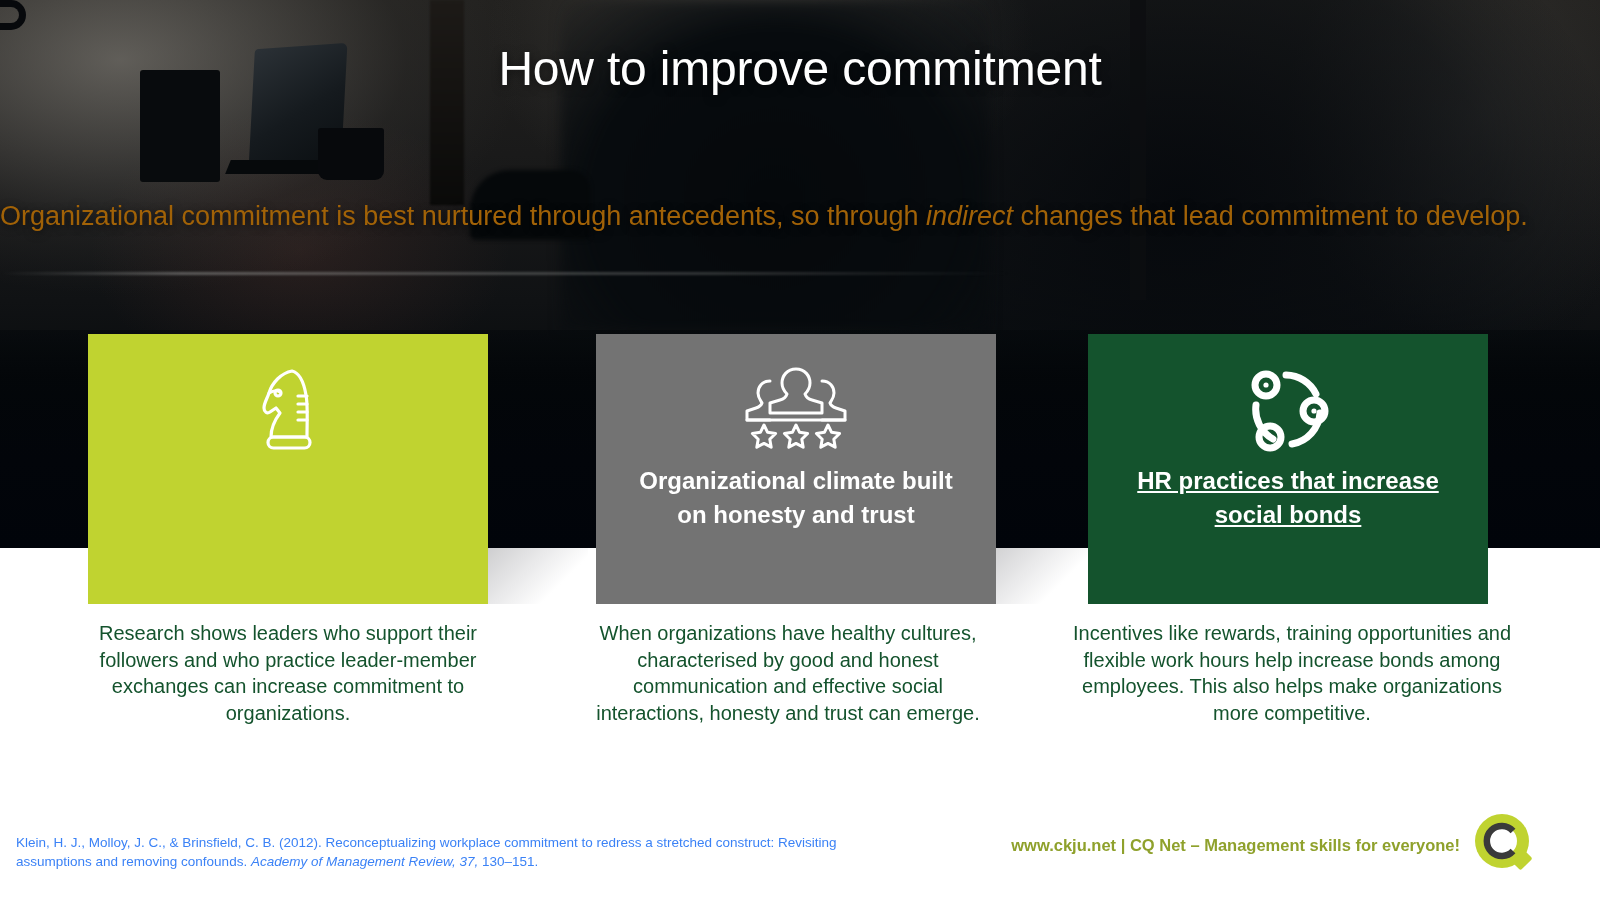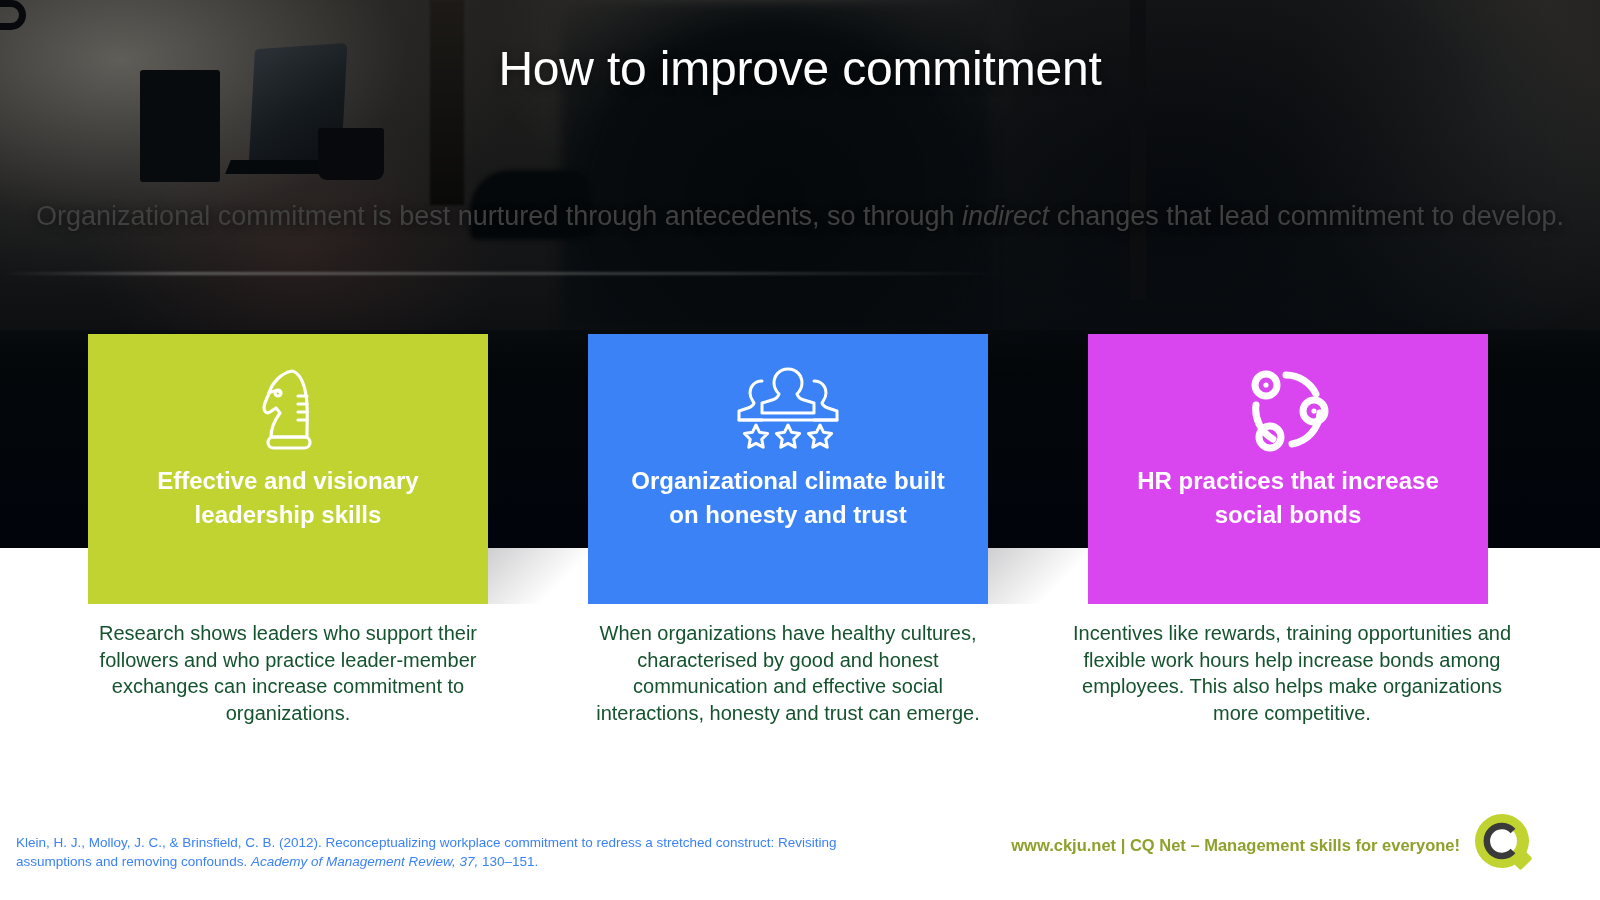--- a/index.html
+++ b/index.html
@@ -65,21 +65,21 @@
   
   #title {
     position:absolute; left:0; top:40px; width:1600px;
     text-align:center; color:#ffffff;
     font-size:48px; font-weight:400; line-height:1.22;
     letter-spacing:-0.2px;
     text-shadow:0 2px 10px rgba(0,0,0,0.55);
   }
   #subtitle {
     position:absolute; left:0; top:198px; width:1600px;
-    text-align:center; color:#404040;
+    color:#a16207;
     font-size:27px; font-weight:400; line-height:1.35;
     text-shadow:0 2px 8px rgba(0,0,0,0.6);
   }
   #subtitle em { font-style:italic; }
 
   
   .card {
     position:absolute; top:334px; width:400px; height:270px;
     color:#ffffff; text-align:center;
     box-shadow:0 0 0 rgba(0,0,0,0);
@@ -164,42 +164,41 @@
   <div class="card-icon">
     <svg width="72" height="96" viewBox="0 0 72 96" fill="none" stroke="#ffffff" stroke-width="3.2" stroke-linecap="round" stroke-linejoin="round">
       <path d="M40 8 C29 10 20 20 17 30 C15 36 12 40 12 45 C12 49 15 51 18 49 L24 45 L28 50
                C22 58 19 66 19 74 L55 74 C55 58 56 42 54 32 C52 20 48 10 40 8 Z"></path>
       <circle cx="26" cy="30" r="3"></circle>
       <path d="M17 30 C22 27 25 27 28 29"></path>
       <rect x="16" y="74" width="42" height="11" rx="5.5"></rect>
       <path d="M46 33 h9 M46 41 h9 M46 49 h9 M46 57 h9"></path>
     </svg>
   </div>
-  <div class="card-title">Effective and visionary leadership skills</div>
 </div>
 <div class="body-text" id="body-0">Research shows leaders who support their followers and who practice leader-member exchanges can increase commitment to organizations.</div>
 
-<div class="card" id="card-1" style="background: #3b82f6;">
+<div class="card" id="card-1" style="background: #737373; margin-left: 8px;">
   <div class="card-icon">
     <svg width="108" height="96" viewBox="0 0 108 96" fill="none" stroke="#ffffff" stroke-width="3" stroke-linecap="round" stroke-linejoin="round">
       <path d="M54 6 c-9 0 -14 7 -14 14 c0 6 3 9 5 11 c-1 3 -3 5 -7 6 l-10 3 v10 h52 v-10 l-10 -3
                c-4 -1 -6 -3 -7 -6 c2 -2 5 -5 5 -11 c0 -7 -5 -14 -14 -14 Z"></path>
       <path d="M28 18 c-8 0 -12 6 -12 12 c0 5 3 8 4 10 c-1 3 -3 4 -6 5 l-9 3 v9 h23"></path>
       <path d="M80 18 c8 0 12 6 12 12 c0 5 -3 8 -4 10 c1 3 3 4 6 5 l9 3 v9 h-23"></path>
       <path d="M5 57 h98" stroke-width="3"></path>
       <path d="M22 62 l3.6 7.3 l8 1.2 l-5.8 5.7 l1.4 8 l-7.2 -3.8 l-7.2 3.8 l1.4 -8 l-5.8 -5.7 l8 -1.2 Z"></path>
       <path d="M54 62 l3.6 7.3 l8 1.2 l-5.8 5.7 l1.4 8 l-7.2 -3.8 l-7.2 3.8 l1.4 -8 l-5.8 -5.7 l8 -1.2 Z"></path>
       <path d="M86 62 l3.6 7.3 l8 1.2 l-5.8 5.7 l1.4 8 l-7.2 -3.8 l-7.2 3.8 l1.4 -8 l-5.8 -5.7 l8 -1.2 Z"></path>
     </svg>
   </div>
   <div class="card-title">Organizational climate built on honesty and trust</div>
 </div>
 <div class="body-text" id="body-1">When organizations have healthy cultures, characterised by good and honest communication and effective social interactions, honesty and trust can emerge.</div>
 
-<div class="card" id="card-2" style="background: #d946ef;">
+<div class="card" id="card-2" style="background: #14532d; text-decoration: underline;">
   <div class="card-icon">
     <svg width="96" height="96" viewBox="0 0 96 96" fill="none" stroke="#ffffff" stroke-width="7" stroke-linecap="round">
       <path d="M46 12 A34 34 0 0 1 76 31"></path>
       <path d="M80 50 A34 34 0 0 1 52 81"></path>
       <path d="M33 76 A34 34 0 0 1 16 42"></path>
       <circle cx="26" cy="22" r="11"></circle>
       <circle cx="26" cy="22" r="2.6" fill="#ffffff" stroke="none"></circle>
       <circle cx="74" cy="48" r="11"></circle>
       <circle cx="74" cy="48" r="2.6" fill="#ffffff" stroke="none"></circle>
       <circle cx="30" cy="74" r="11"></circle>

